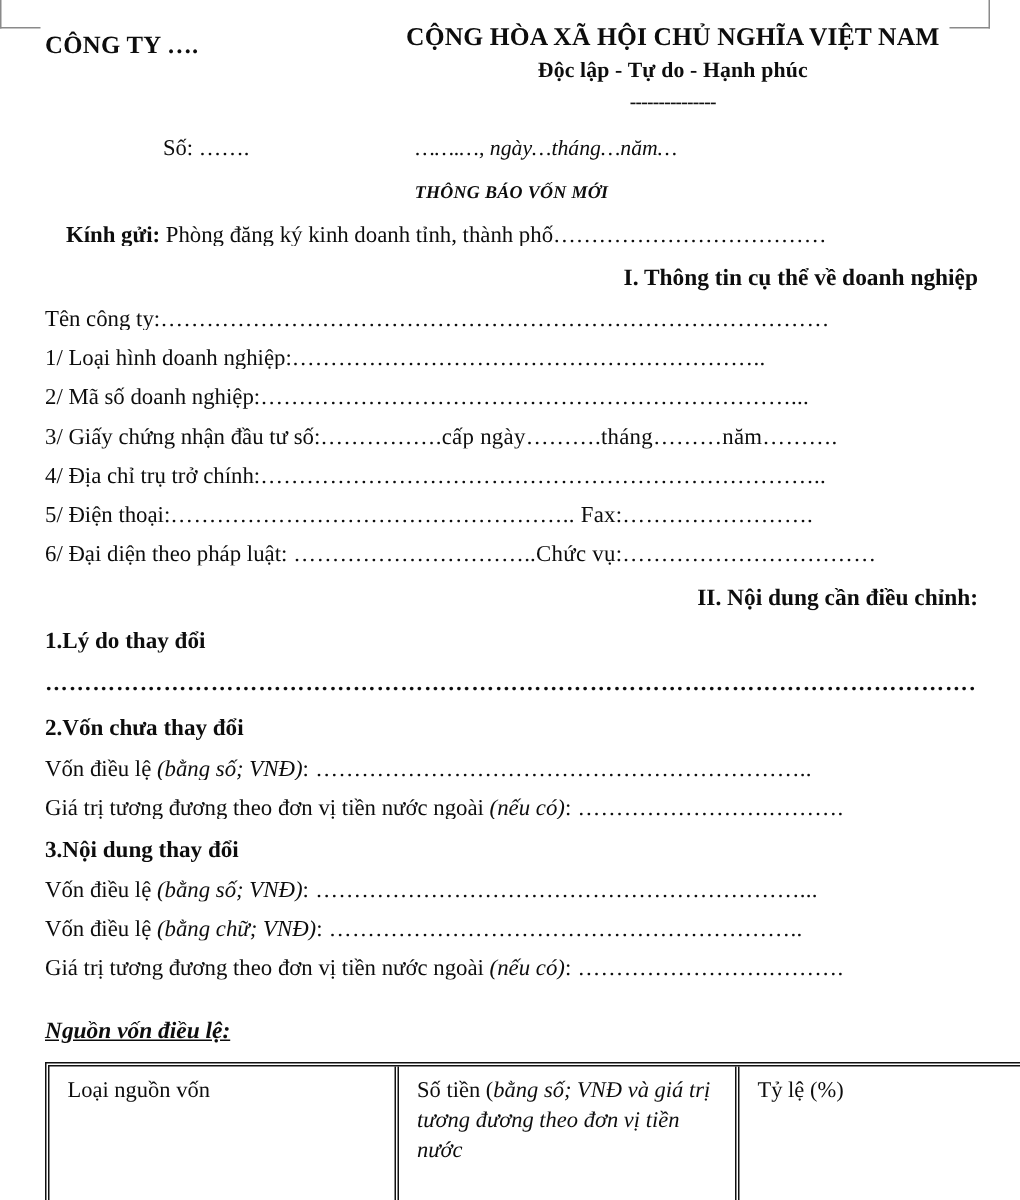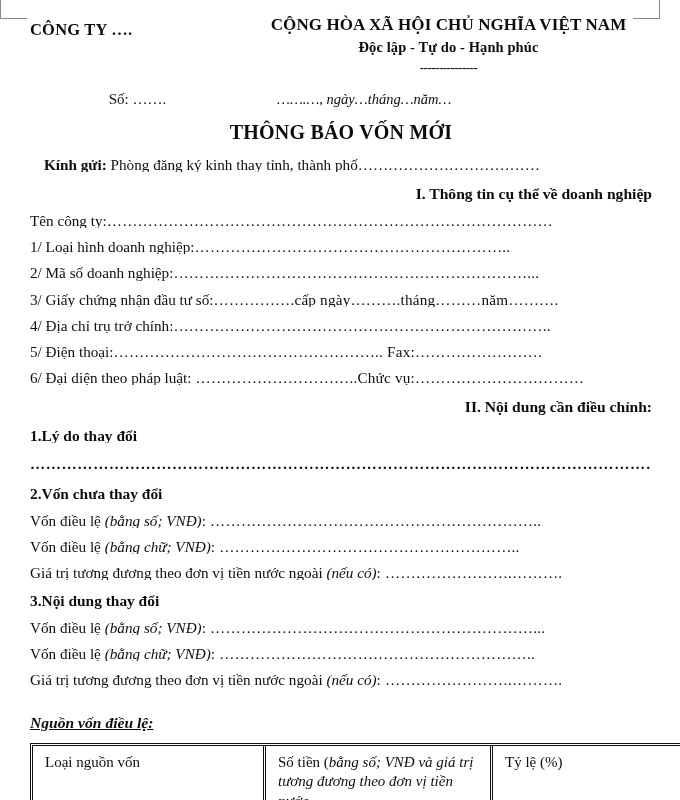--- a/index.html
+++ b/index.html
@@ -121,23 +121,24 @@
     flex: 1 1 auto;
     font-style: italic;
     font-size: 14.5px;
     white-space: nowrap;
   }
 
   
   .doc-title {
     text-align: center;
     font-weight: bold;
-    font-size: 20px;
+    font-size: 12px;
     margin-top: 13px;
     letter-spacing: .2px;
+    font-style: italic;
   }
 
   
   .line {
     font-size: 15.2px;
     line-height: 1.0;
     margin-top: 13px;
     white-space: nowrap;
     overflow: hidden;
   }
@@ -220,21 +221,21 @@
       </div>
     </div>
 
     <div class="numdate">
       <div class="doc-number">Số: …….</div>
       <div class="doc-date">…….…, ngày…tháng…năm…</div>
     </div>
 
     <div class="doc-title">THÔNG BÁO VỐN MỚI</div>
 
-    <div class="line greeting"><span class="lead">Kính gửi:</span><span> Phòng đăng ký kinh thay tỉnh, thành phố………………………………</span></div>
+    <div class="line greeting"><span class="lead">Kính gửi:</span><span> Phòng đăng ký kinh doanh tỉnh, thành phố………………………………</span></div>
 
     <div class="line heading">I. Thông tin cụ thể về doanh nghiệp</div>
 
     <div class="line tight"><span>Tên công ty:</span><span class="dots">……………………………………………………………………………</span></div>
 
     <div class="line tight"><span>1/ Loại hình doanh nghiệp:</span><span class="dots">……………………………………………………..</span></div>
 
     <div class="line tight"><span>2/ Mã số doanh nghiệp:</span><span class="dots">……………………………………………………………...</span></div>
 
     <div class="line tight"><span>3/ Giấy chứng nhận đầu tư số:</span><span class="dots">…………….cấp ngày……….tháng………năm……….</span></div>
@@ -247,21 +248,20 @@
 
     <div class="line heading">II. Nội dung cần điều chỉnh:</div>
 
     <div class="line subheading">1.Lý do thay đổi</div>
     <div class="dotline">…………………………………………………………………………………………………………</div>
 
     <div class="line subheading">2.Vốn chưa thay đổi</div>
 
     <div class="line tight"><span>Vốn điều lệ </span><span class="ital">(bằng số; VNĐ)</span><span class="dots">: ………………………………………………………..</span></div>
 
-    <div class="line tight"><span>Vốn điều lệ </span><span class="ital">(bằng chữ; VNĐ)</span><span class="dots">: …………………………………………………..</span></div>
 
     <div class="line tight"><span>Giá trị tương đương theo đơn vị tiền nước ngoài </span><span class="ital">(nếu có)</span><span class="dots">: …………………….……….</span></div>
 
     <div class="line subheading">3.Nội dung thay đổi</div>
 
     <div class="line tight"><span>Vốn điều lệ </span><span class="ital">(bằng số; VNĐ)</span><span class="dots">: ………………………………………………………...</span></div>
 
     <div class="line tight"><span>Vốn điều lệ </span><span class="ital">(bằng chữ; VNĐ)</span><span class="dots">: ……………………………………………………..</span></div>
 
     <div class="line tight"><span>Giá trị tương đương theo đơn vị tiền nước ngoài </span><span class="ital">(nếu có)</span><span class="dots">: …………………….……….</span></div>

